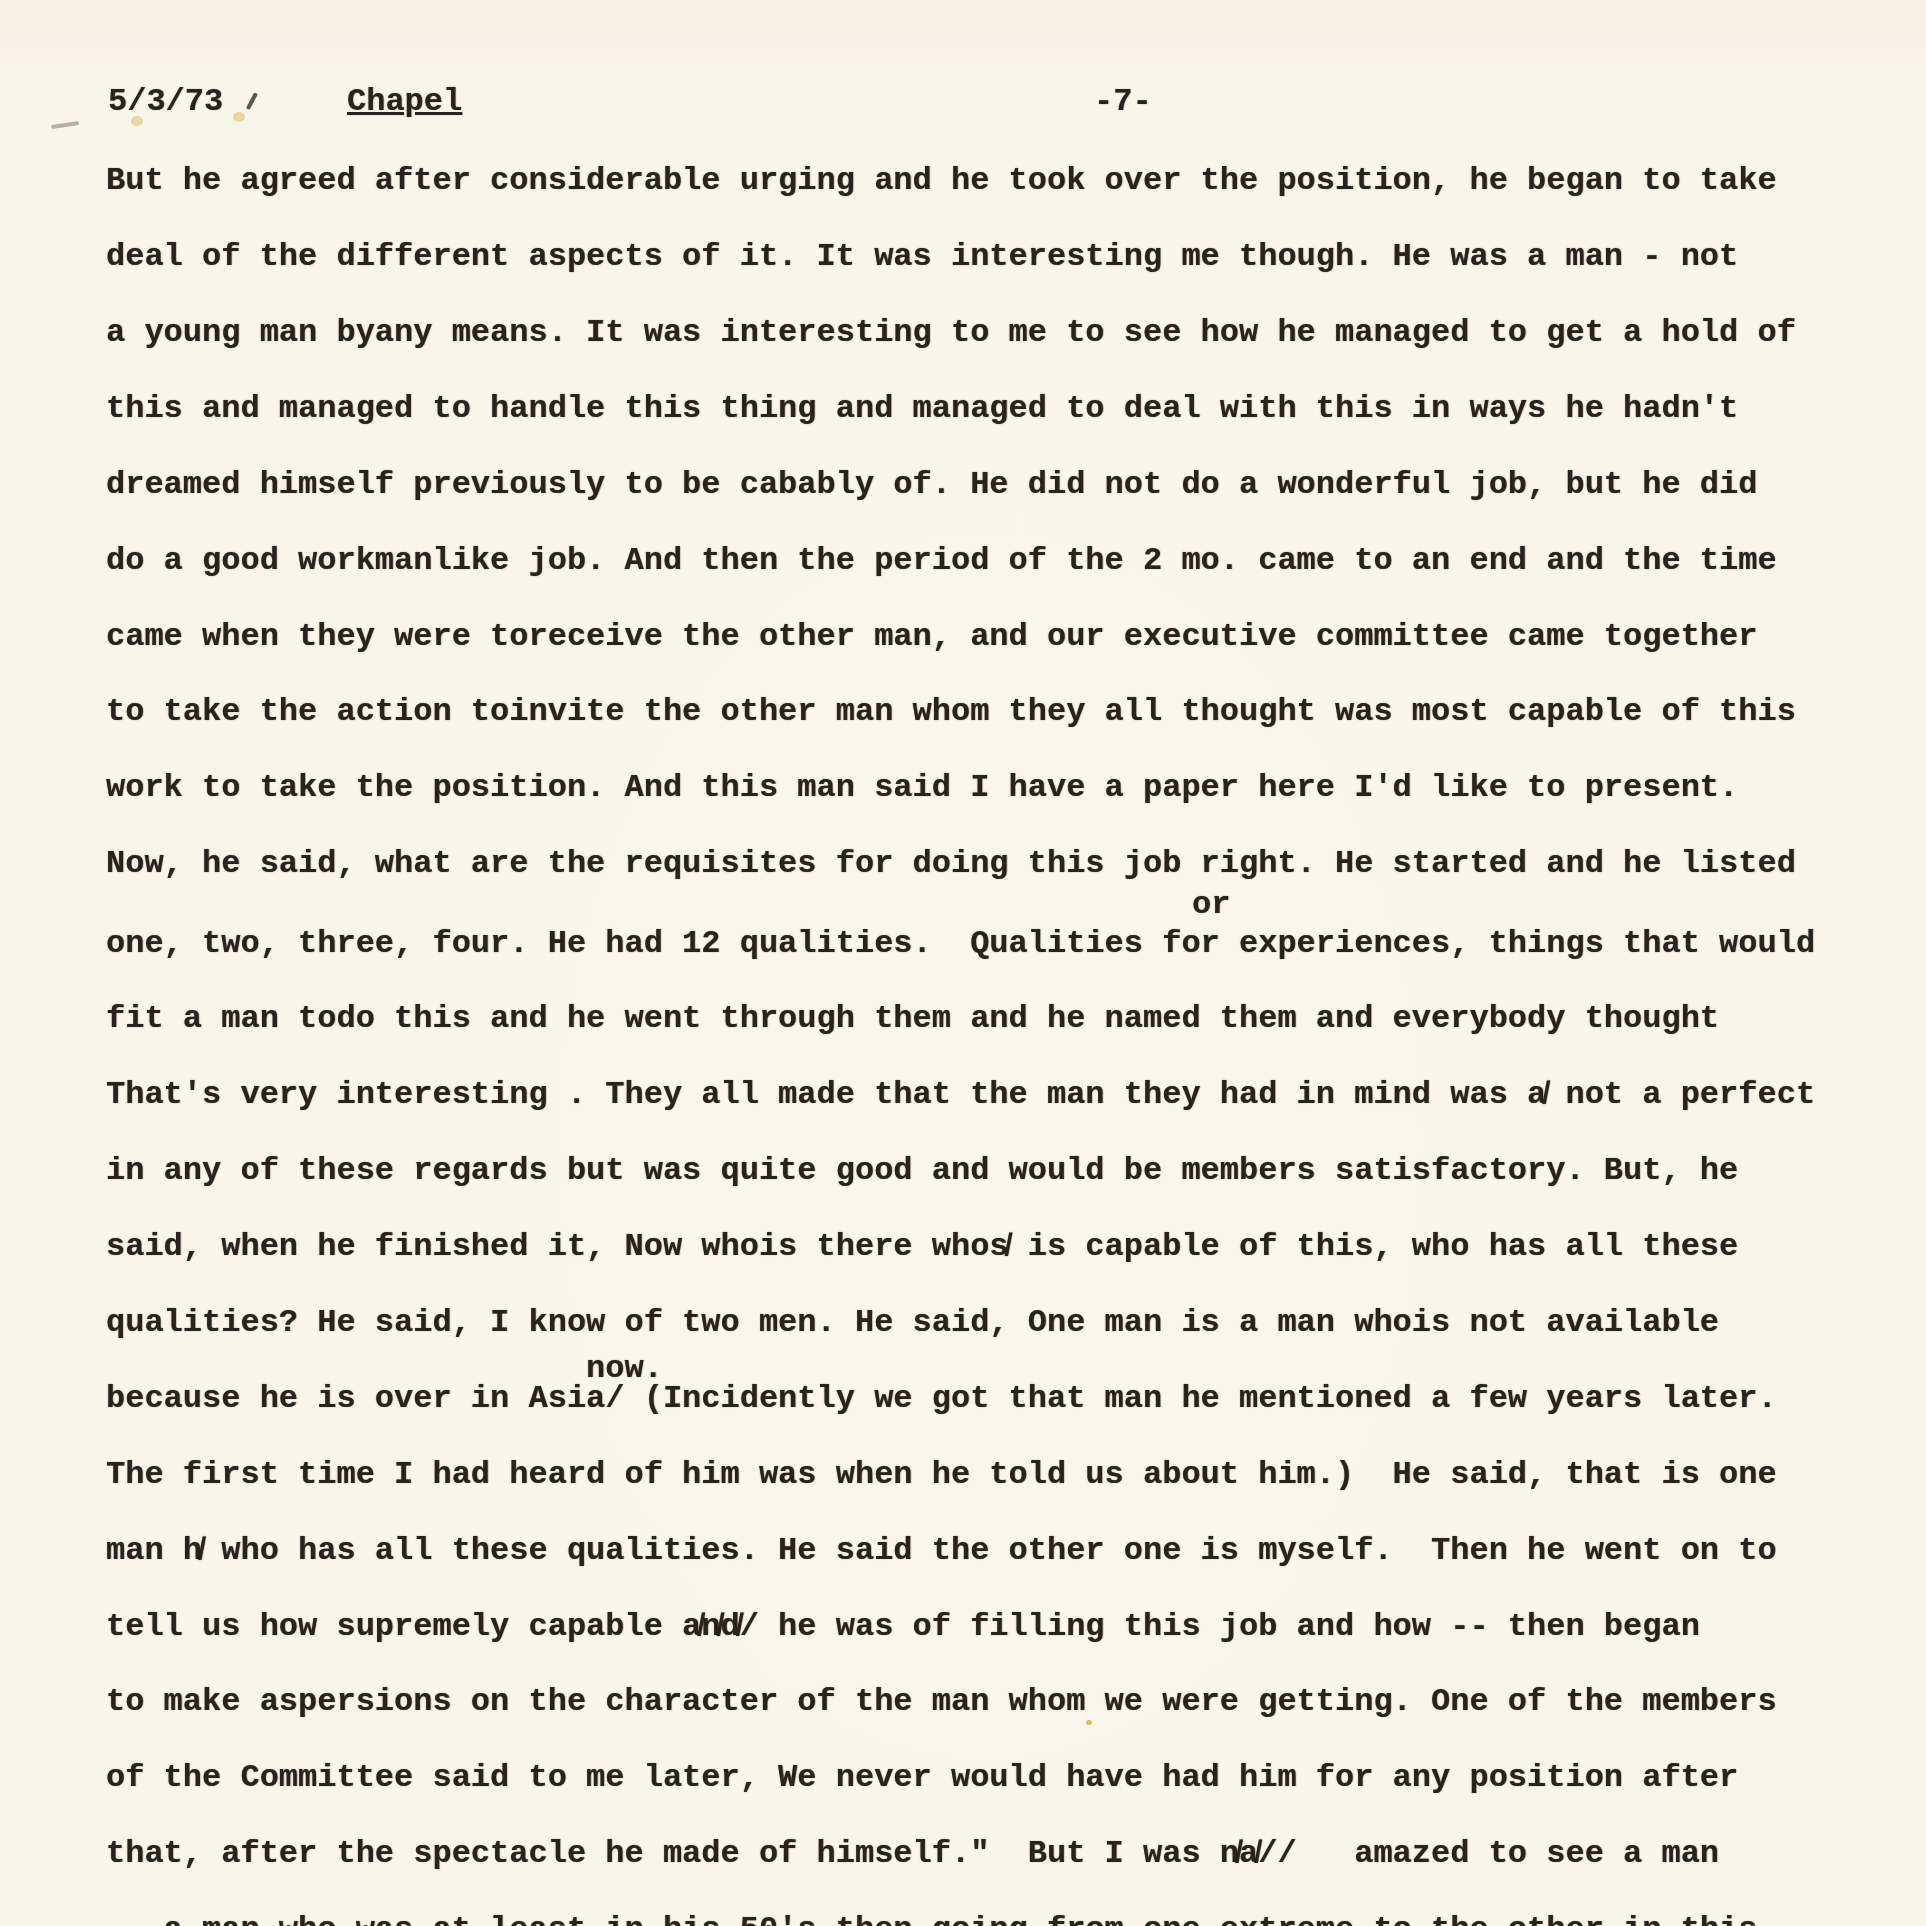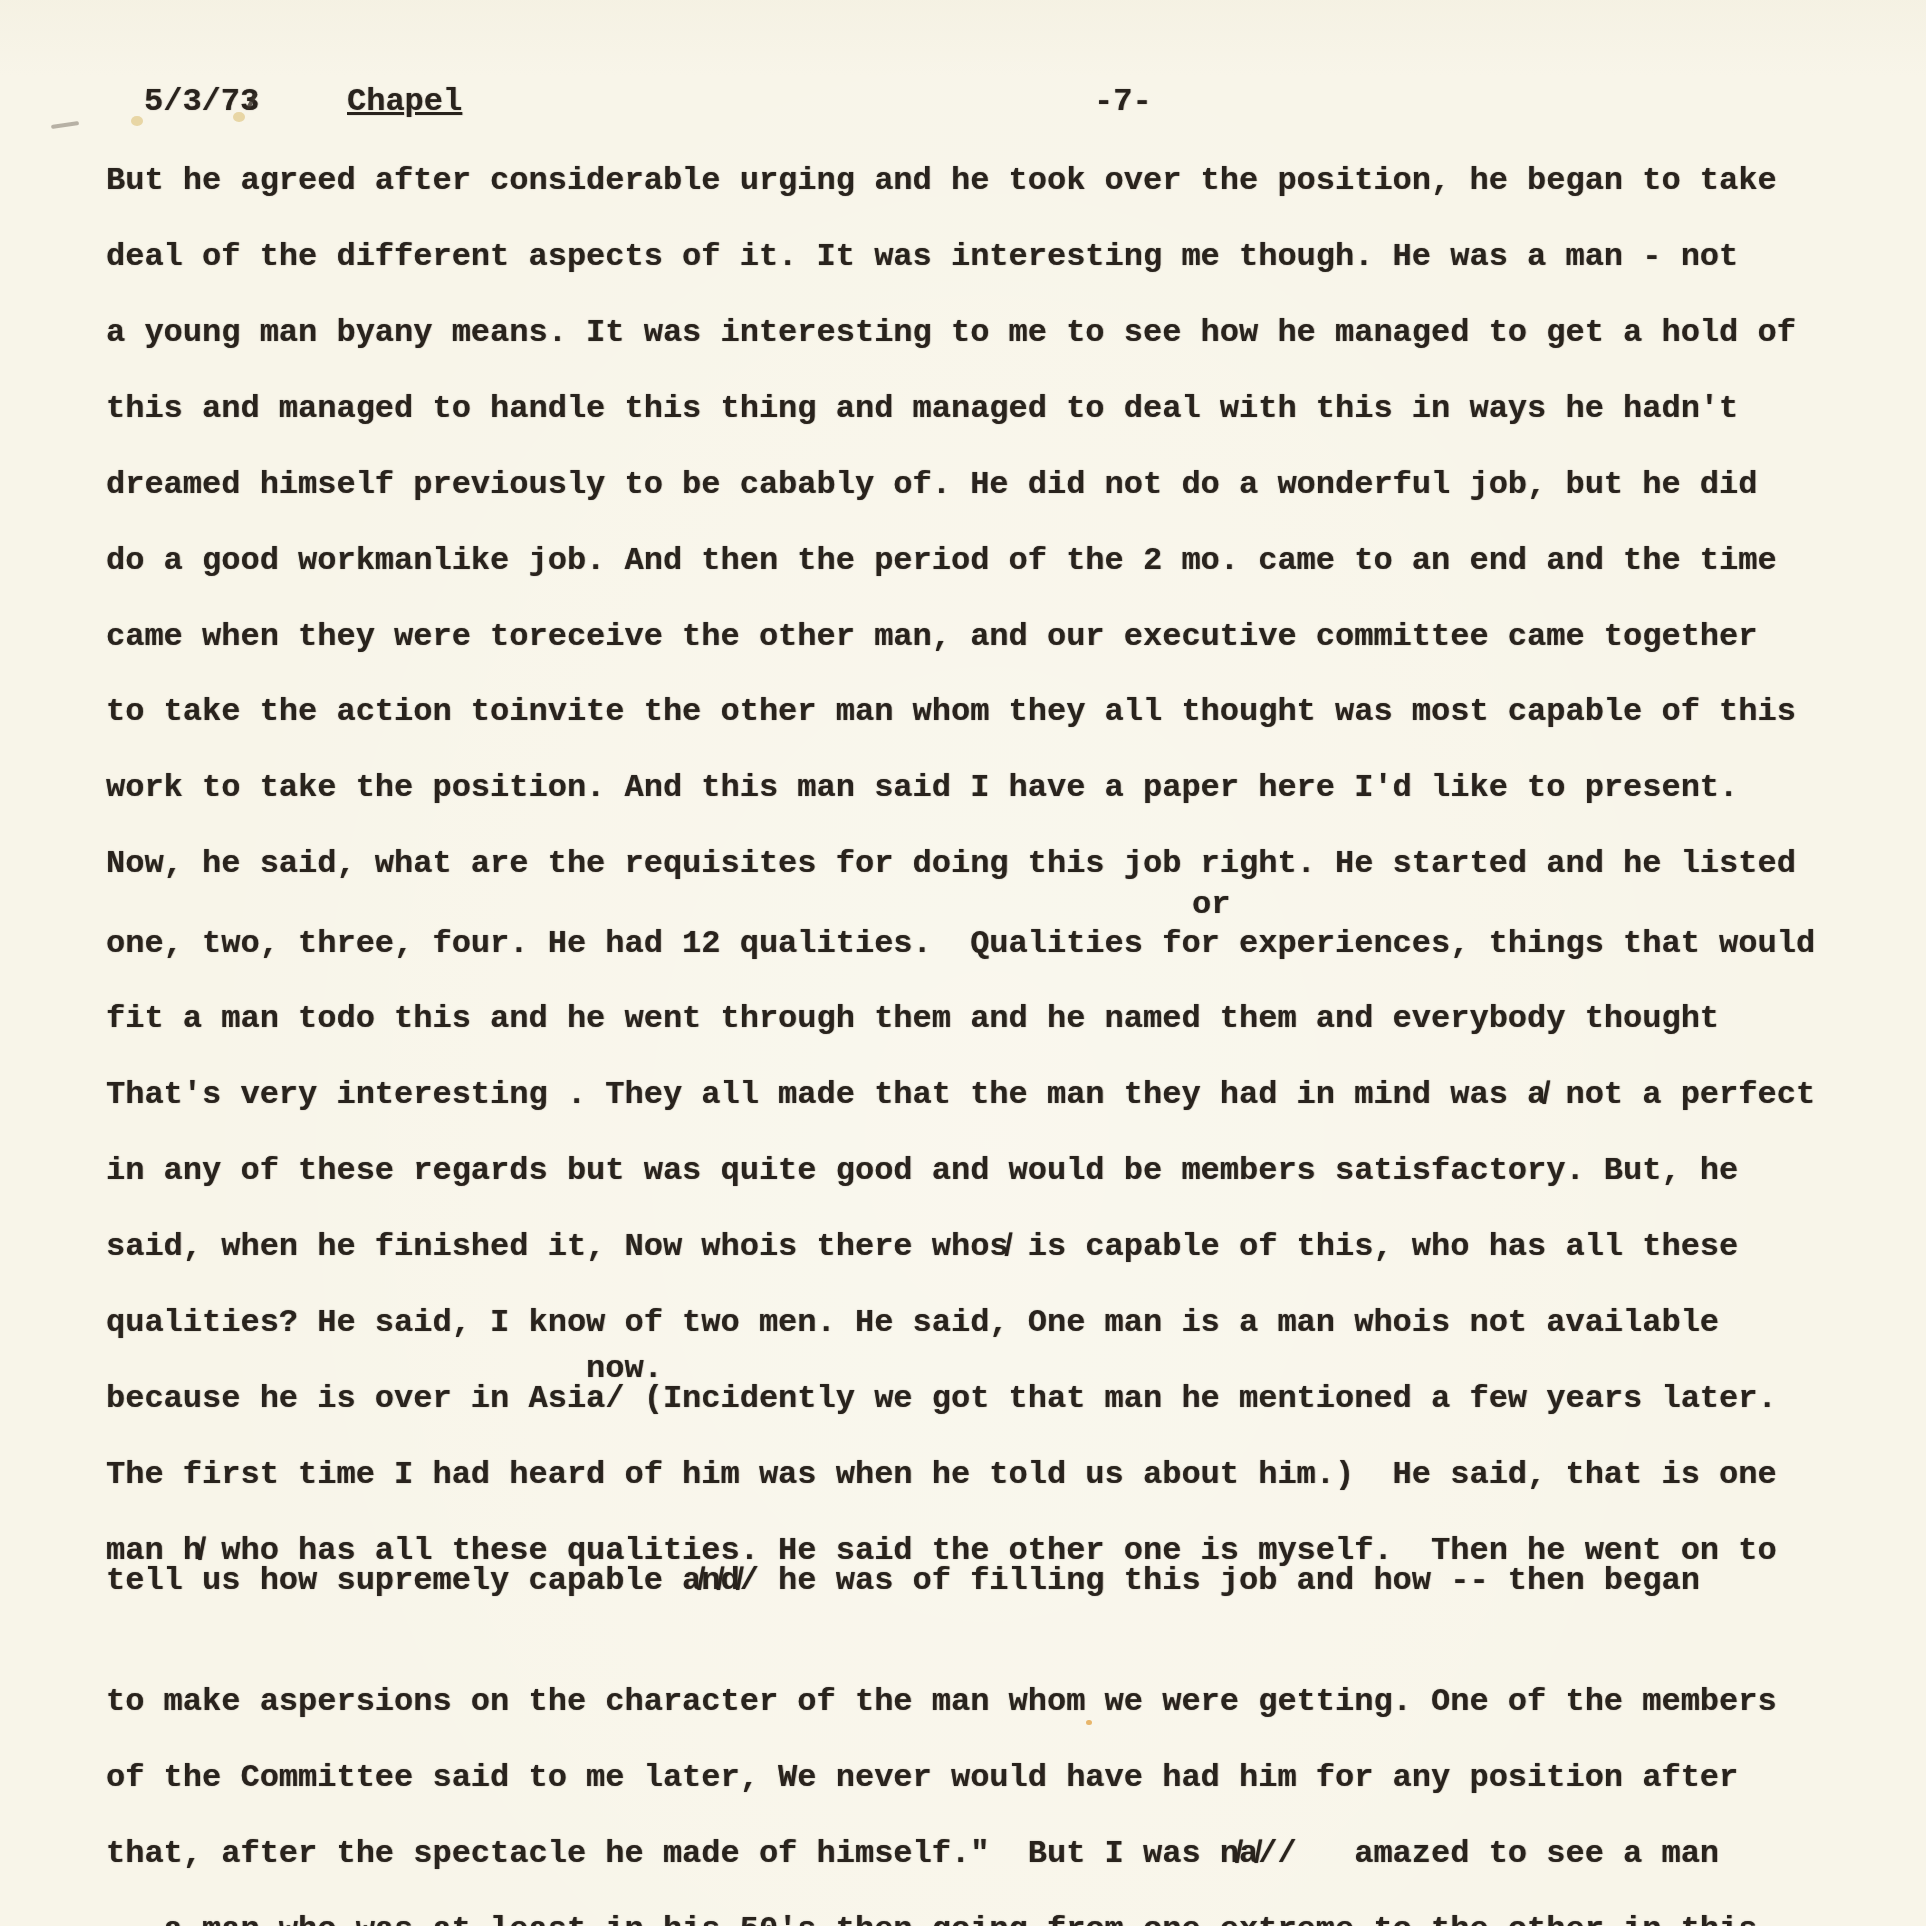--- a/index.html
+++ b/index.html
@@ -48,21 +48,21 @@
   .speck-orange {
     width: 5.8px; height: 5.4px; border-radius: 50%;
     background: rgba(222,148,38,0.65);
   }
 </style>
 </head>
 <body>
 
 <div class="paper-vignette"></div>
 
-<div class="tw" style="top:83px; left:108px;margin-left:36px;">5/3/73</div>
+<div class="tw" style="top:83px; left:108px;">5/3/73</div>
 <div class="tw" style="top:83px; left:347px;text-decoration:underline;">Chapel</div>
 <div class="tw" style="top:83px; left:1094px;">-7-</div>
 
 <div class="tw line" style="top:162px">But he agreed after considerable urging and he took over the position, he began to take</div>
 <div class="tw line" style="top:238px">deal of the different aspects of it. It was interesting me though. He was a man - not</div>
 <div class="tw line" style="top:314px">a young man byany means. It was interesting to me to see how he managed to get a hold of</div>
 <div class="tw line" style="top:390px">this and managed to handle this thing and managed to deal with this in ways he hadn't</div>
 <div class="tw line" style="top:466px">dreamed himself previously to be cabably of. He did not do a wonderful job, but he did</div>
 <div class="tw line" style="top:542px">do a good workmanlike job. And then the period of the 2 mo. came to an end and the time</div>
 <div class="tw line" style="top:618px">came when they were toreceive the other man, and our executive committee came together</div>
@@ -71,21 +71,21 @@
 <div class="tw line" style="top:845px">Now, he said, what are the requisites for doing this job right. He started and he listed</div>
 <div class="tw line" style="top:925px">one, two, three, four. He had 12 qualities.  Qualities for experiences, things that would</div>
 <div class="tw line" style="top:1000px">fit a man todo this and he went through them and he named them and everybody thought</div>
 <div class="tw line" style="top:1076px">That's very interesting . They all made that the man they had in mind was a̸ not a perfect</div>
 <div class="tw line" style="top:1152px">in any of these regards but was quite good and would be members satisfactory. But, he</div>
 <div class="tw line" style="top:1228px">said, when he finished it, Now whois there whos̸ is capable of this, who has all these</div>
 <div class="tw line" style="top:1304px">qualities? He said, I know of two men. He said, One man is a man whois not available</div>
 <div class="tw line" style="top:1380px">because he is over in Asia/ (Incidently we got that man he mentioned a few years later.</div>
 <div class="tw line" style="top:1456px">The first time I had heard of him was when he told us about him.)  He said, that is one</div>
 <div class="tw line" style="top:1532px">man h̸ who has all these qualities. He said the other one is myself.  Then he went on to</div>
-<div class="tw line" style="top:1562px">tell us how supremely capable a̸n̸d̸/ he was of filling this job and how -- then began</div>
+<div class="tw line" style="top:1608px">tell us how supremely capable a̸n̸d̸/ he was of filling this job and how -- then began</div>
 <div class="tw line" style="top:1683px">to make aspersions on the character of the man whom we were getting. One of the members</div>
 <div class="tw line" style="top:1759px">of the Committee said to me later, We never would have had him for any position after</div>
 <div class="tw line" style="top:1835px">that, after the spectacle he made of himself."  But I was n̸a̸//   amazed to see a man</div>
 <div class="tw line" style="top:1911px">-- a man who was at least in his 50's then going from one extreme to the other in this</div>
 
 <div class="tw insert" style="top:886px; left:1192px;text-align:right;">or</div>
 <div class="tw insert" style="top:1350px; left:586px;">now.</div>
 
 <div class="mark pencil-dash" style="top:123px; left:51px;"></div>
 <div class="mark date-tick" style="top:92px; left:250px;"></div>

